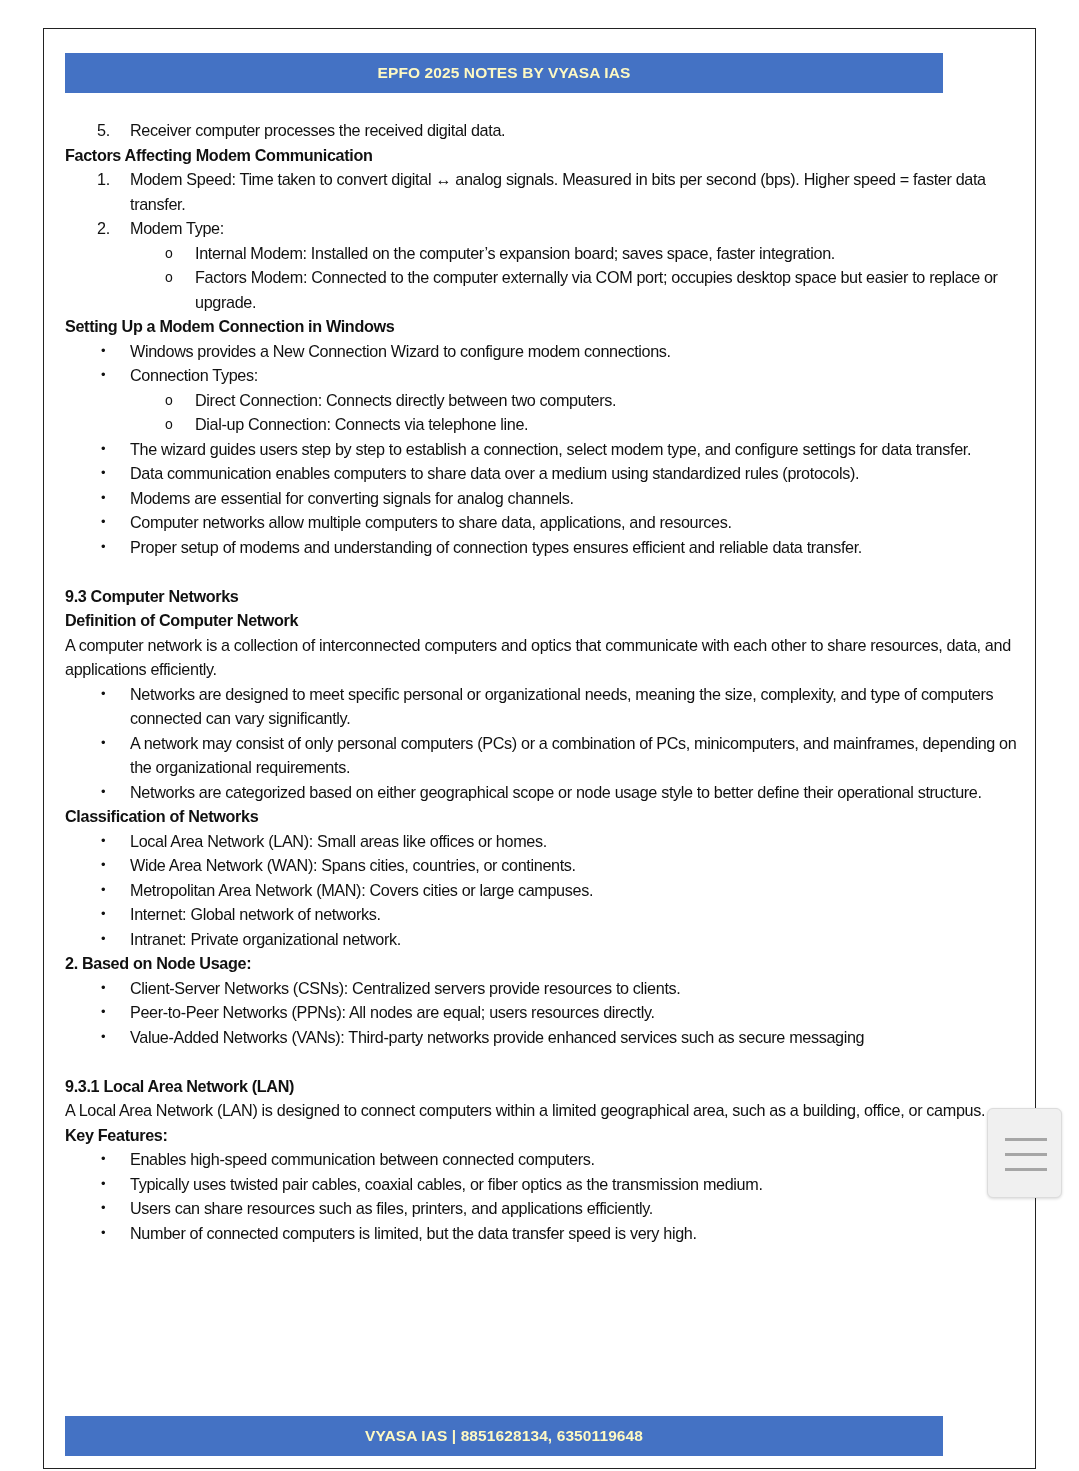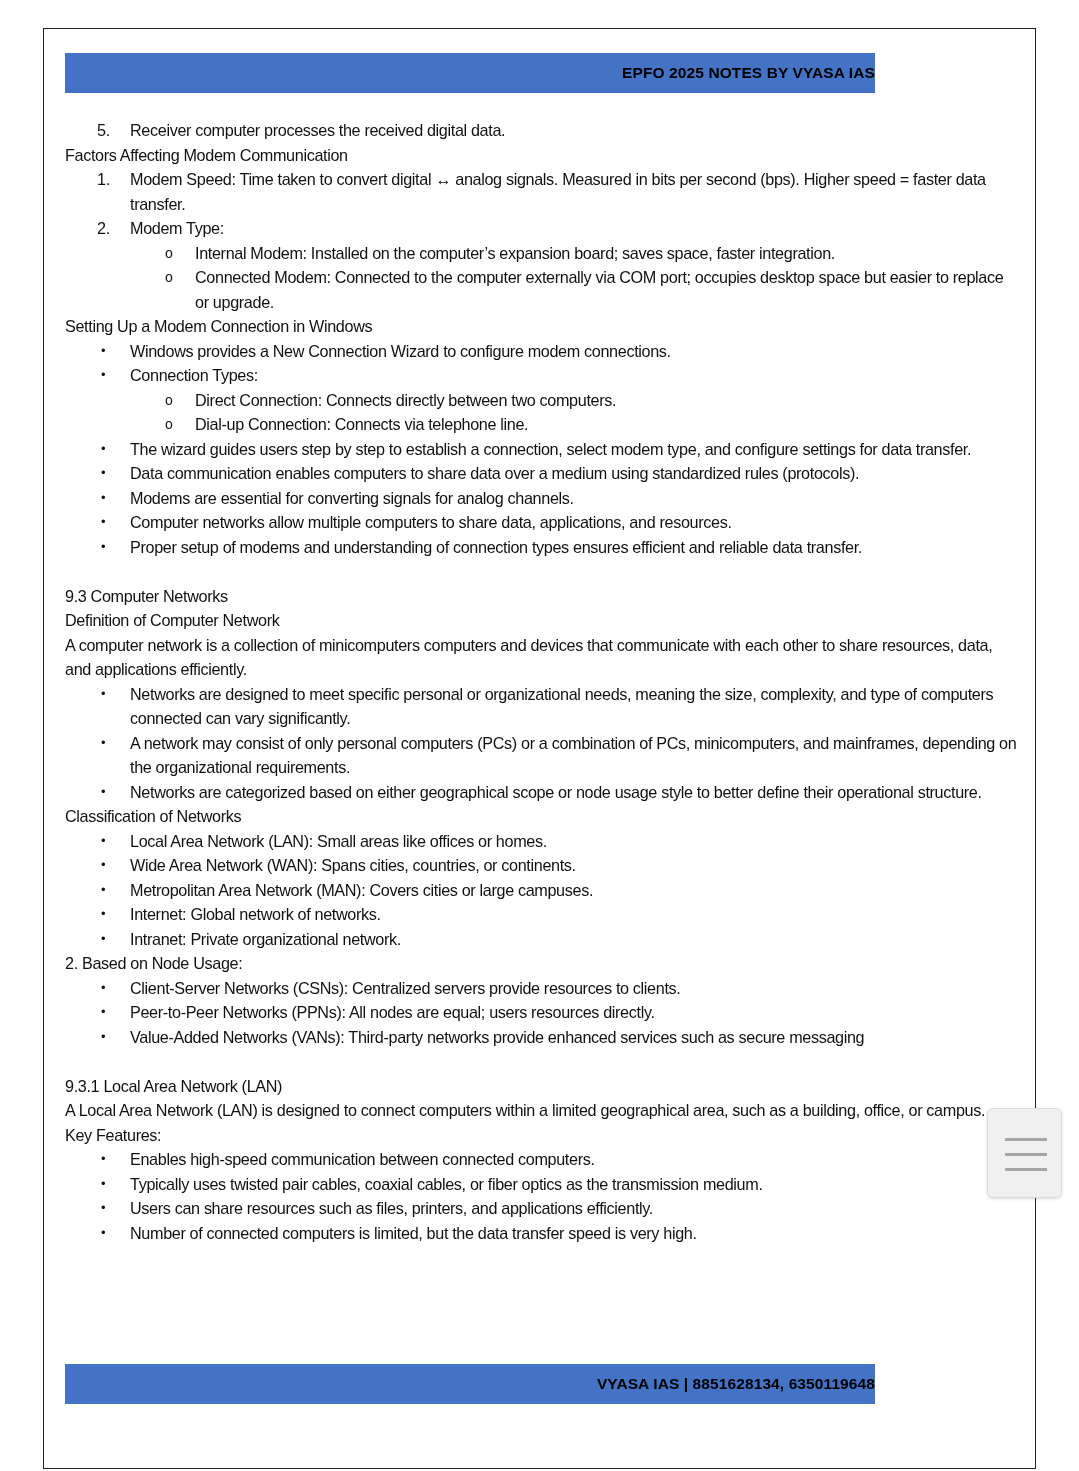--- a/index.html
+++ b/index.html
@@ -1,28 +1,28 @@
 <!DOCTYPE html>
 <html><head>
 <meta charset="utf-8">
 <style>
   html, body { margin: 0; padding: 0; background: #ffffff; }
   body { width: 1079px; height: 1471px; position: relative; overflow: hidden;
          font-family: "Liberation Sans", sans-serif; color: #111; }
   .page-border { position: absolute; left: 43px; top: 28px; width: 993px; height: 1441px;
                  border: 1px solid #222; box-sizing: border-box; }
-  .banner { position: absolute; left: 65px; width: 810px; height: 40px; background: #4472c4;
-            color: #000000; font-weight: bold; font-size: 15.5px; display: flex;
-            align-items: center; justify-content: flex-end; letter-spacing: 0.1px; }
+  .banner { position: absolute; left: 65px; width: 878px; height: 40px; background: #4472c4;
+            color: #fef9c3; font-weight: bold; font-size: 15.5px; display: flex;
+            align-items: center; justify-content: center; letter-spacing: 0.1px; }
   .header-banner { top: 53px; }
-  .footer-banner { top: 1364px; }
+  .footer-banner { top: 1416px; }
   .content { position: absolute; left: 65px; top: 118px; width: 952px;
              font-size: 16.2px; line-height: 24.5px; letter-spacing: -0.35px; }
   .line { position: relative; white-space: normal; }
-  .h { font-weight: normal; }
+  .h { font-weight: bold; }
   .item { position: relative; }
   .l1 { padding-left: 65px; }
   .l2 { padding-left: 130px; }
   .marker { position: absolute; top: 0; }
   .l1 .marker.num { left: 32px; }
   .l1 .marker.bullet { left: 36px; font-size: 13px; }
   .l2 .marker.circle { left: 100px; font-size: 14px; }
   .spacer { height: 24.5px; }
   b { font-weight: normal; }
   .scroll-widget { position: absolute; left: 987px; top: 1108px; width: 75px; height: 90px;
@@ -38,35 +38,35 @@
 <div class="banner header-banner">
   <span>EPFO 2025 NOTES BY VYASA IAS</span>
 </div>
 
 <div class="content" id="content">
     <div class="line item l1"><span class="marker num">5.</span><span>Receiver computer processes the received digital data.</span></div>
     <div class="line h">Factors Affecting Modem Communication</div>
     <div class="line item l1"><span class="marker num">1.</span><b>Modem Speed</b><span>: Time taken to convert digital ↔ analog signals. Measured in </span><b>bits per second (bps)</b><span>. Higher speed = faster data transfer.</span></div>
     <div class="line item l1"><span class="marker num">2.</span><b>Modem Type</b><span>:</span></div>
     <div class="line item l2"><span class="marker circle">o</span><b>Internal Modem</b><span>: Installed on the computer’s expansion board; saves space, faster integration.</span></div>
-    <div class="line item l2"><span class="marker circle">o</span><b>Connected Modem</b><span>: Connected to the computer externally via COM port; occupies desktop space but easier to replace or upgrade.</span></div>
+    <div class="line item l2"><span class="marker circle">o</span><b>Factors Modem</b><span>: Connected to the computer externally via COM port; occupies desktop space but easier to replace or upgrade.</span></div>
     <div class="line h">Setting Up a Modem Connection in Windows</div>
     <div class="line item l1"><span class="marker bullet">•</span><span>Windows provides a </span><b>New Connection Wizard</b><span> to configure modem connections.</span></div>
     <div class="line item l1"><span class="marker bullet">•</span><b>Connection Types</b><span>:</span></div>
     <div class="line item l2"><span class="marker circle">o</span><b>Direct Connection</b><span>: Connects directly between two computers.</span></div>
     <div class="line item l2"><span class="marker circle">o</span><b>Dial-up Connection</b><span>: Connects via telephone line.</span></div>
     <div class="line item l1"><span class="marker bullet">•</span><span>The wizard guides users step by step to establish a connection, select modem type, and configure settings for data transfer.</span></div>
     <div class="line item l1"><span class="marker bullet">•</span><b>Data communication</b><span> enables computers to share data over a medium using standardized rules (</span><b>protocols</b><span>).</span></div>
     <div class="line item l1"><span class="marker bullet">•</span><b>Modems</b><span> are essential for converting signals for analog channels.</span></div>
     <div class="line item l1"><span class="marker bullet">•</span><b>Computer networks</b><span> allow multiple computers to share data, applications, and resources.</span></div>
     <div class="line item l1"><span class="marker bullet">•</span><span>Proper setup of modems and understanding of connection types ensures </span><b>efficient and reliable data transfer</b><span>.</span></div>
     <div class="spacer"></div>
     <div class="line h">9.3 Computer Networks</div>
     <div class="line h">Definition of Computer Network</div>
-    <div class="line"><span>A </span><b>computer network</b><span> is a collection of </span><b>minicomputers computers and devices</b><span> that communicate with each other to </span><b>share resources, data, and applications</b><span> efficiently.</span></div>
+    <div class="line"><span>A </span><b>computer network</b><span> is a collection of </span><b>interconnected computers and optics</b><span> that communicate with each other to </span><b>share resources, data, and applications</b><span> efficiently.</span></div>
     <div class="line item l1"><span class="marker bullet">•</span><span>Networks are designed to meet </span><b>specific personal or organizational needs</b><span>, meaning the </span><b>size, complexity, and type of computers</b><span> connected can vary significantly.</span></div>
     <div class="line item l1"><span class="marker bullet">•</span><span>A network may consist of only </span><b>personal computers (PCs)</b><span> or a combination of </span><b>PCs, minicomputers, and mainframes</b><span>, depending on the organizational requirements.</span></div>
     <div class="line item l1"><span class="marker bullet">•</span><span>Networks are categorized based on either </span><b>geographical scope</b><span> or </span><b>node usage style</b><span> to better define their operational structure.</span></div>
     <div class="line h">Classification of Networks</div>
     <div class="line item l1"><span class="marker bullet">•</span><b>Local Area Network (LAN):</b><span> Small areas like offices or homes.</span></div>
     <div class="line item l1"><span class="marker bullet">•</span><b>Wide Area Network (WAN):</b><span> Spans cities, countries, or continents.</span></div>
     <div class="line item l1"><span class="marker bullet">•</span><b>Metropolitan Area Network (MAN):</b><span> Covers cities or large campuses.</span></div>
     <div class="line item l1"><span class="marker bullet">•</span><b>Internet:</b><span> Global network of networks.</span></div>
     <div class="line item l1"><span class="marker bullet">•</span><b>Intranet:</b><span> Private organizational network.</span></div>
     <div class="line h">2. Based on Node Usage:</div>

